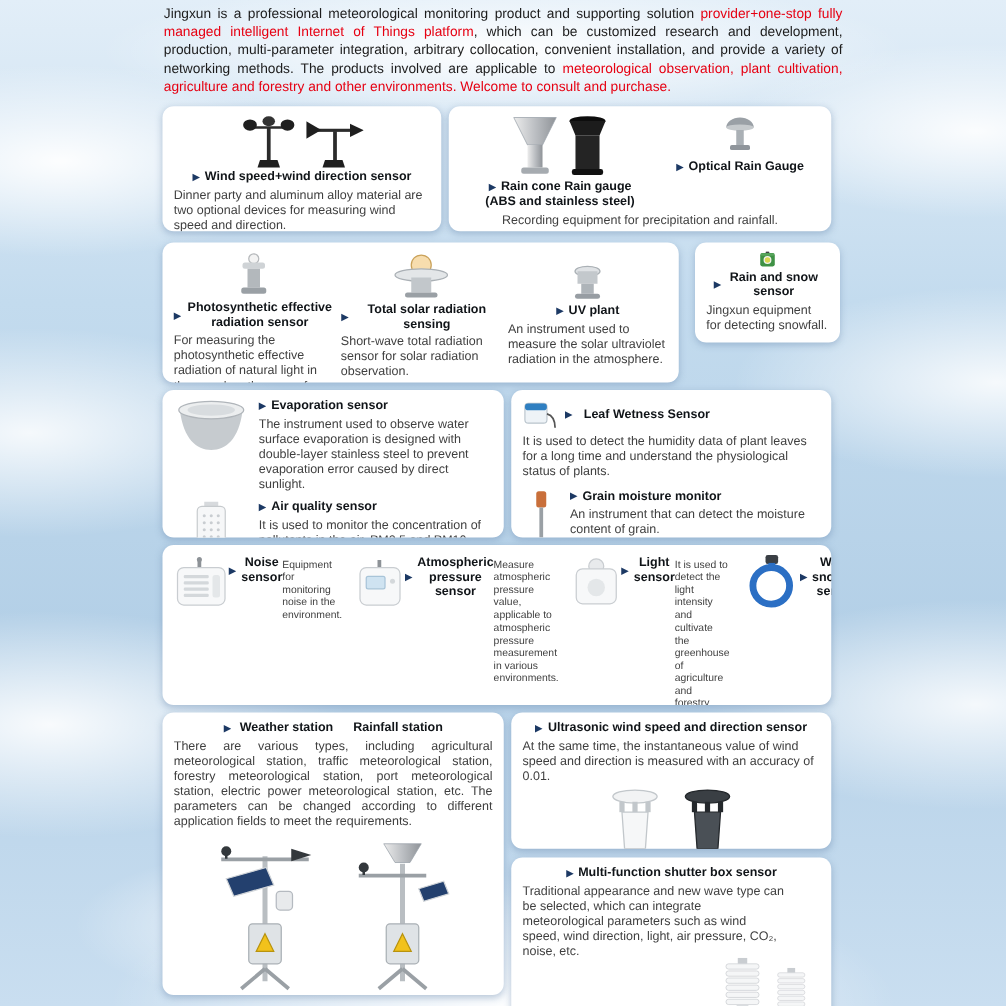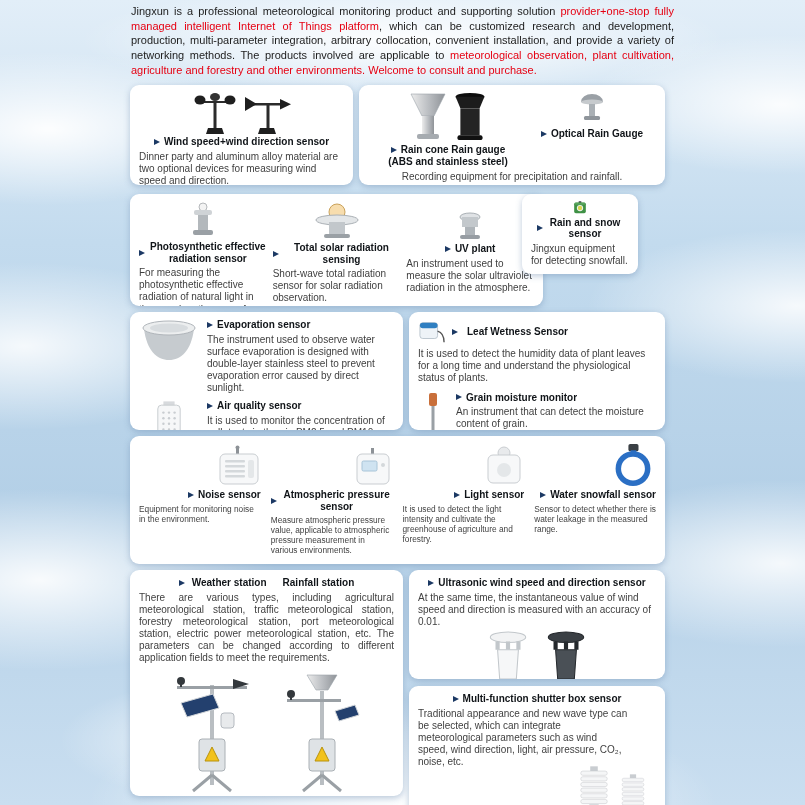--- a/index.html
+++ b/index.html
@@ -28,31 +28,31 @@
   .arr{display:inline-block;flex:none;width:0;height:0;border-style:solid;
     border-width:3.5px 0 3.5px 6px;border-color:transparent transparent transparent #1c3964;margin-right:3px}
   .trow{display:flex;align-items:center;justify-content:center;gap:1px;text-align:center}
   .trow.left{justify-content:flex-start;text-align:left}
   .imgrow{display:flex;justify-content:center;align-items:flex-end;gap:8px}
   .col{display:flex;flex-direction:column;align-items:center}
   
   #c-wind{left:130px;top:85px;width:223px;height:100px}
   #c-rain{left:359px;top:85px;width:306px;height:100px}
   #c-rad{left:130px;top:194px;width:413px;height:112px;display:flex;gap:6px}
-  #c-snow{left:522px;top:194px;width:116px;height:80px}
+  #c-snow{left:556px;top:194px;width:116px;height:80px}
   #c-evap{left:130px;top:312px;width:273px;height:118px}
   #c-leaf{left:409px;top:312px;width:256px;height:118px}
   #c-env{left:130px;top:436px;width:535px;height:128px;display:flex;gap:10px}
   #c-station{left:130px;top:570px;width:273px;height:226px}
   #c-ultra{left:409px;top:570px;width:256px;height:109px}
   #c-shutter{left:409px;top:686px;width:256px;height:130px}
   .rad-col{flex:1;display:flex;flex-direction:column;align-items:center}
   .rad-col .desc{align-self:stretch}
   .imgbox{display:flex;align-items:flex-end;justify-content:center}
-  .env-col{flex:1;display:flex;flex-direction:column;align-items:flex-end}
+  .env-col{flex:1;display:flex;flex-direction:row;align-items:flex-start}
   .env-col .desc{align-self:stretch;font-size:8.3px}
   .ev-row{display:flex;gap:8px;align-items:flex-start}
   .ev-ic{flex:none;width:60px;display:flex;justify-content:center}
   .shutter-imgs{position:absolute;right:18px;bottom:4px;display:flex;align-items:flex-end;gap:8px}
 </style>
 </head>
 <body>
 
 <svg width="0" height="0" style="position:absolute">
   <defs>

